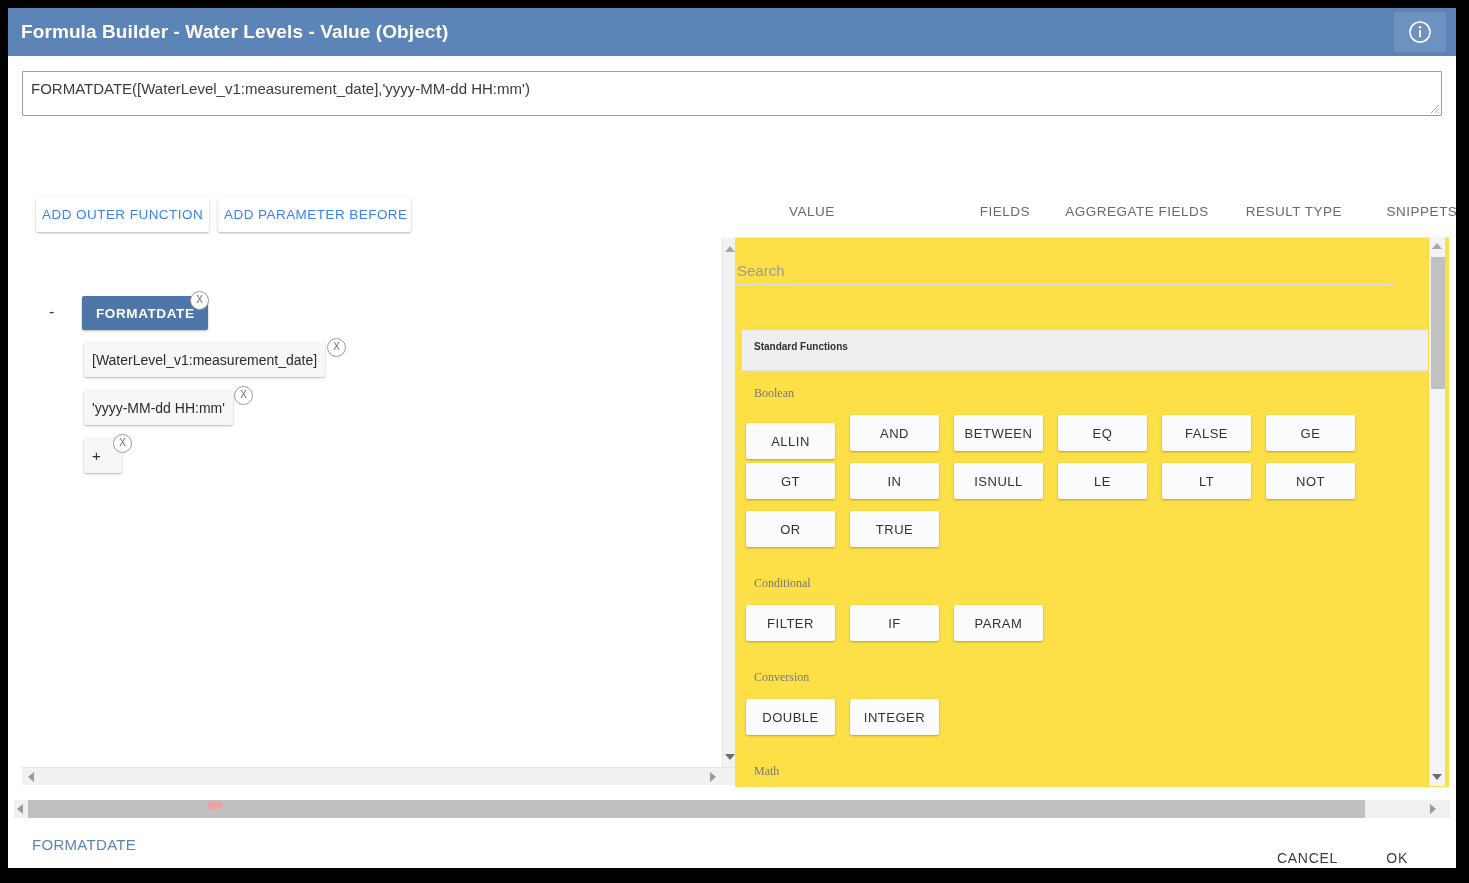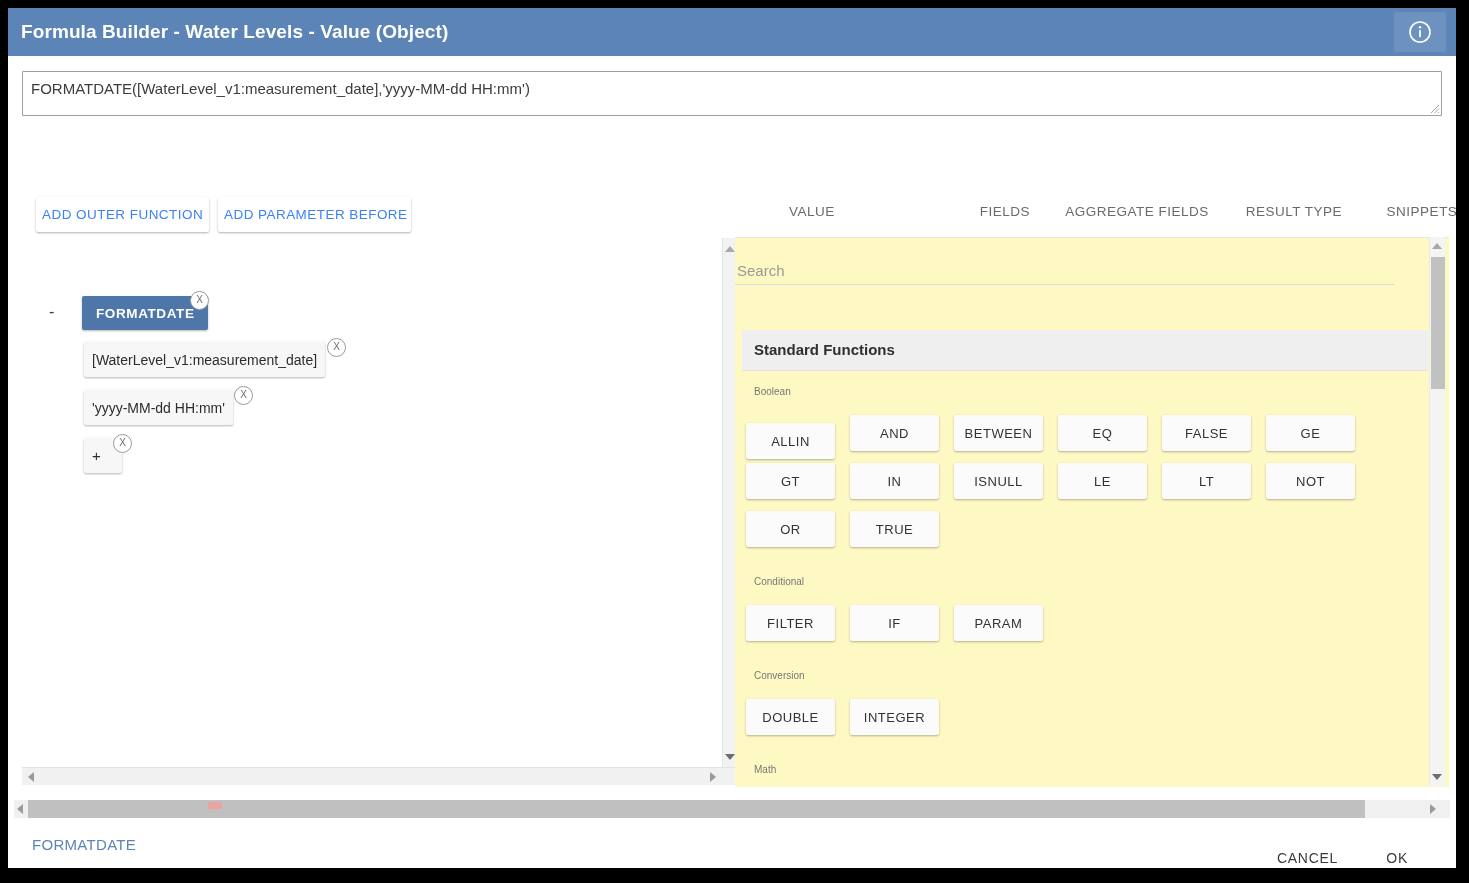--- a/index.html
+++ b/index.html
@@ -271,21 +271,21 @@
     border-bottom: 3px solid #2d7ff0;
     line-height: 50px;
   }
 
   #panel-body {
     position: absolute;
     left: 0;
     top: 51px;
     width: 714px;
     height: 549px;
-    background: #fef9c3;
+    background: #fde047;
     border-top: 1px solid #e6e6e6;
     overflow: hidden;
   }
 
   #search-wrap {
     position: absolute;
     left: 0;
     top: 0;
     width: 700px;
     height: 58px;
@@ -314,30 +314,31 @@
     top: 92px;
     width: 686px;
     height: 40px;
     background: #efefef;
     border-bottom: 1px solid #e2e2e2;
   }
   #group-header span {
     position: absolute;
     left: 12px;
     top: 11px;
-    font-size: 15px;
+    font-size: 10px;
     font-weight: bold;
     color: #2f2f2f;
   }
 
   .cat-label {
     position: absolute;
     left: 19px;
-    font-size: 10px;
+    font-size: 12px;
     color: #777777;
+    font-family: Liberation Serif, serif;
   }
 
   .fn-btn {
     position: absolute;
     height: 36px;
     background: #fbfbfb;
     border: none;
     border-radius: 2px;
     box-shadow: 0 1px 2px rgba(0,0,0,.20), 0 1px 3px rgba(0,0,0,.10);
     font-family: "Liberation Sans", sans-serif;

